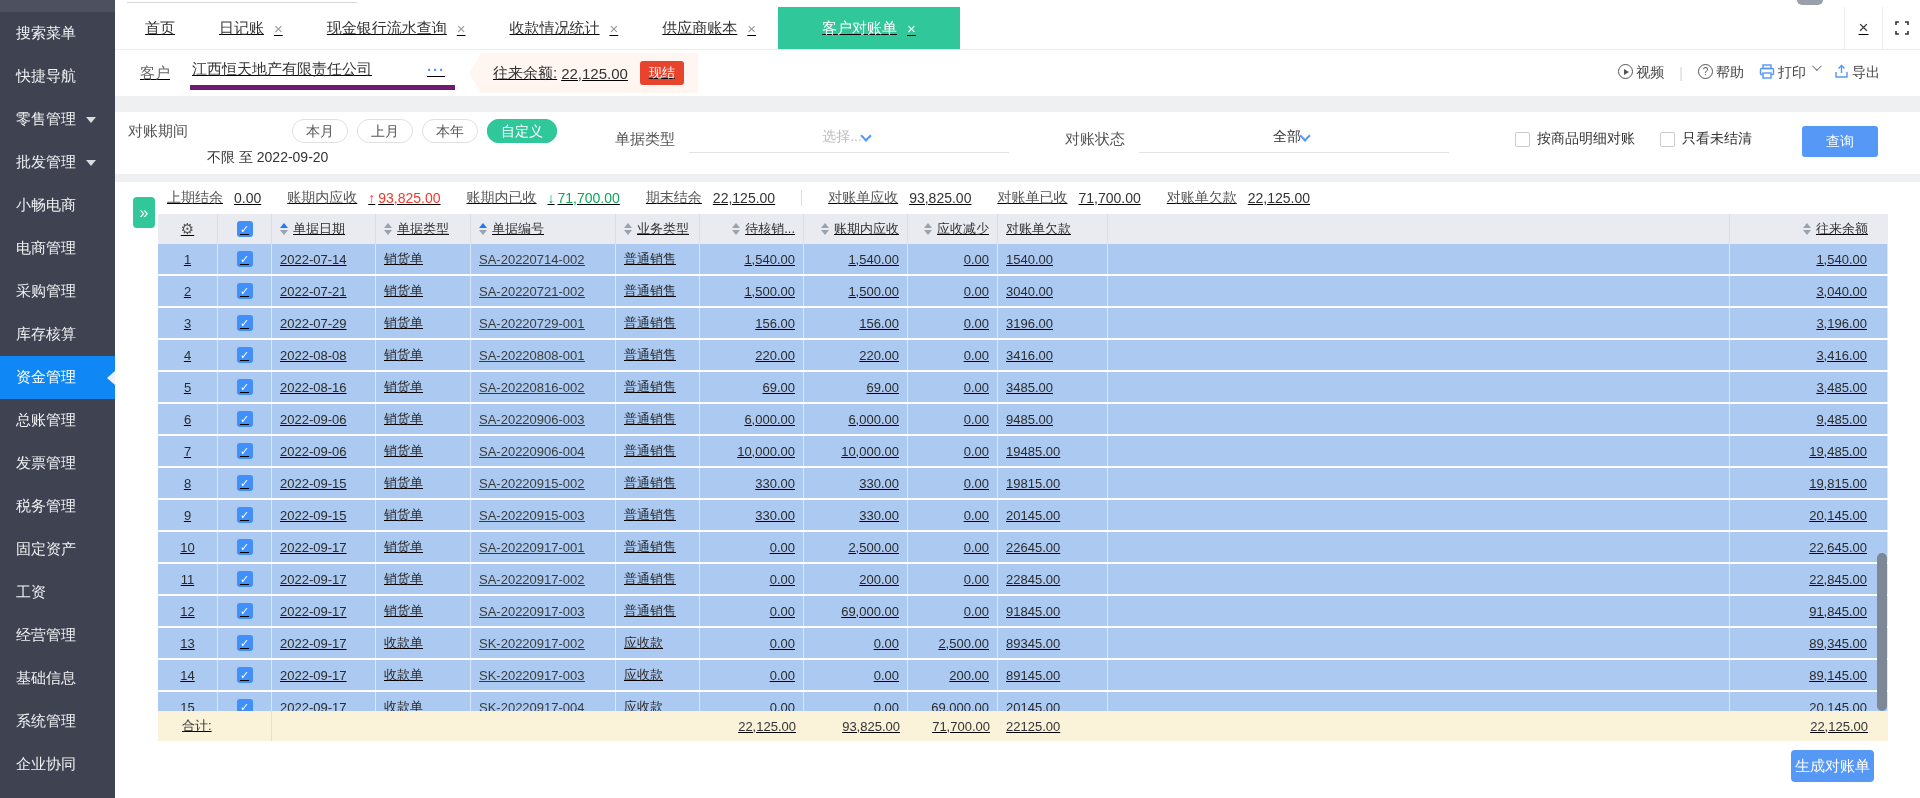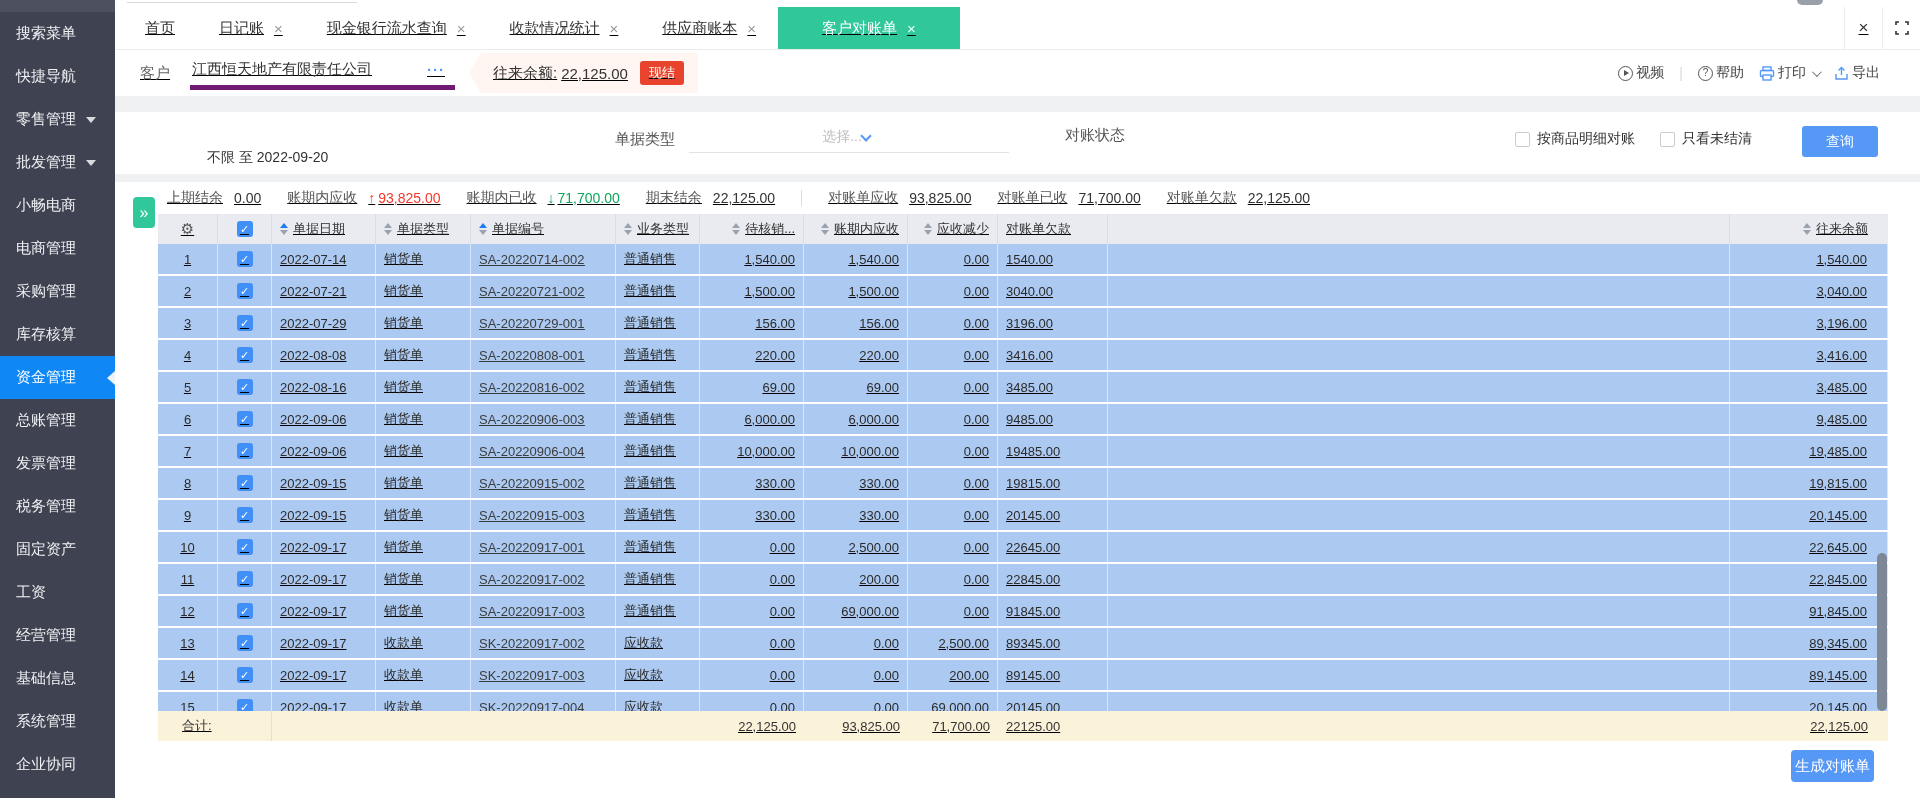--- a/index.html
+++ b/index.html
@@ -37,21 +37,21 @@
   
   .custrow{height:46px;background:#fff;display:flex;align-items:center;padding-left:25px;position:relative;flex-shrink:0;}
   .cust-label{font-size:15px;color:#666;margin-right:20px;}
   .cust-field{display:flex;align-items:center;border-bottom:5px solid #701a75;padding:4px 10px 6px 2px;cursor:pointer;}
   .cust-name{font-size:15px;color:#333;margin-right:55px;}
   .cust-more{color:var(--button-blue);font-size:15px;font-weight:bold;letter-spacing:1px;line-height:.5;}
   .ribbon{margin-left:14px;background:#fff6f1;clip-path:polygon(12px 0,100% 0,100% 100%,12px 100%,0 50%);display:flex;align-items:center;padding:8px 14px 8px 24px;font-size:15px;color:#333;}
   .ribbon .bal-num{margin:0 12px 0 4px;font-size:15px;color:#333;}
   .badge{background:var(--badge-red);color:#fff;font-size:13px;padding:3px 9px;border-radius:3px;}
   .toolbar{position:absolute;right:40px;top:0;height:46px;display:flex;align-items:center;gap:15px;font-size:14px;color:#444;}
-  .tbi{display:flex;align-items:center;gap:3px;cursor:pointer;}
+  .tbi{display:flex;align-items:flex-start;gap:3px;cursor:pointer;}
   .circle-ic{width:15px;height:15px;border:1px solid #555;border-radius:50%;display:flex;align-items:center;justify-content:center;flex-shrink:0;}
   .play-tri{width:0;height:0;border-top:3px solid transparent;border-bottom:3px solid transparent;border-left:5px solid #555;margin-left:1px;}
   .q-glyph{font-size:10px;color:#555;line-height:1;}
   .tb-div{color:#d8d8d8;}
   .chev-sm{width:7px;height:7px;border-right:1.5px solid #777;border-bottom:1.5px solid #777;transform:rotate(45deg) translateY(-2px);margin-left:3px;}
 
   
   .filterpanel{margin-top:16px;background:#fff;height:62px;position:relative;flex-shrink:0;font-size:15px;color:#555;}
   .fp-row1{position:absolute;top:10px;left:13px;display:flex;align-items:center;}
   .fp-period-label{width:164px;}
@@ -266,32 +266,40 @@
             <path d="M2 8 V13 H13 V8"></path>
               <path d="M7.5 1.5 V9"></path>
               <path d="M4.5 4.5 L7.5 1.5 L10.5 4.5"></path>
           </svg>
           <span>导出</span>
         </span>
       </div>
     </div>
 
     <div class="filterpanel">
+      <div class="fp-row1">
+        <span class="fp-period-label">对账期间</span>
+        <span id="period-pills"><span class="pill">本月</span><span class="pill">上月</span><span class="pill">本年</span><span class="pill active">自定义</span></span>
+      </div>
       <div class="fp-range">不限 至 2022-09-20</div>
 
       <div class="fp-group fp-doc">
         <span class="g-label">单据类型</span>
         <span class="select w-doc">
           <span class="sel-placeholder">选择...</span>
           <span class="chev"></span>
         </span>
       </div>
 
       <div class="fp-group fp-status">
         <span class="g-label">对账状态</span>
+        <span class="select w-status">
+          <span class="sel-value">全部</span>
+          <span class="chev"></span>
+        </span>
       </div>
 
       <label class="fp-check c1">
         <span class="cb-empty"></span>
         <span>按商品明细对账</span>
       </label>
       <label class="fp-check c2">
         <span class="cb-empty"></span>
         <span>只看未结清</span>
       </label>

